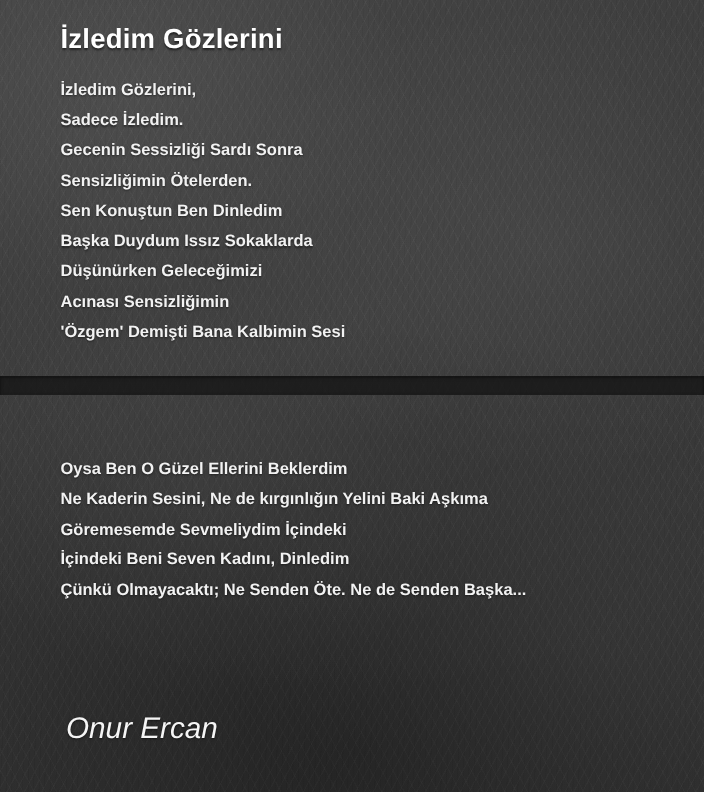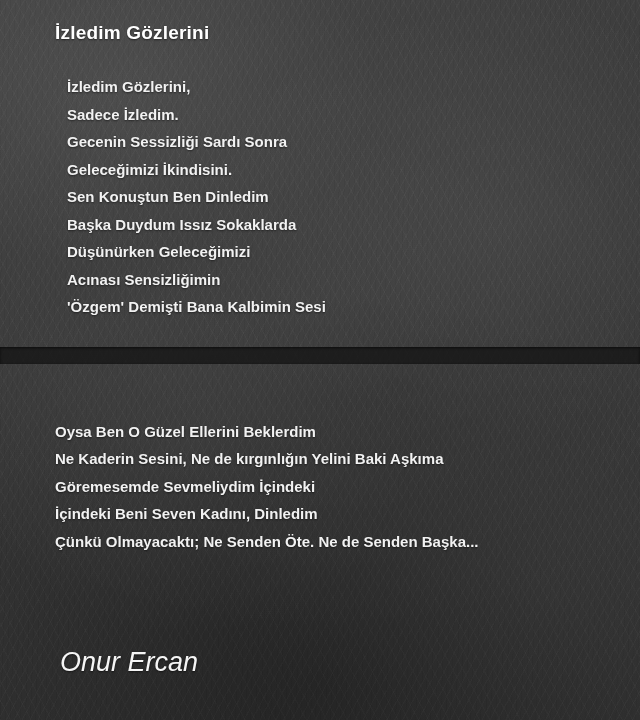--- a/index.html
+++ b/index.html
@@ -41,28 +41,28 @@
   .section {
     position: relative;
     z-index: 2;
   }
   #top-section {
     padding: 14px 0 0 0;
   }
   #poem-title {
     margin: 0;
     padding: 8px 0 0 55px;
-    font-size: 19px;
+    font-size: 25px;
     font-weight: bold;
     color: #ffffff;
     letter-spacing: 0.2px;
     text-shadow: 0 1px 2px rgba(0,0,0,0.55);
   }
   #stanza-one {
-    margin: 12px;
+    margin: 0;
     padding: 17px 0 0 0;
     list-style: none;
   }
   #stanza-one li {
     padding: 0 0 0 55px;
     font-size: 15px;
     font-weight: bold;
     line-height: 27.5px;
     color: #f2f2f2;
     text-shadow: 0 1px 2px rgba(0,0,0,0.5);
@@ -106,21 +106,21 @@
 
 <div id="poem-card">
 
   <div class="section" id="top-section">
     <h1 id="poem-title">İzledim Gözlerini</h1>
 
     <ul id="stanza-one">
       <li>İzledim Gözlerini,</li>
       <li>Sadece İzledim.</li>
       <li>Gecenin Sessizliği Sardı Sonra</li>
-      <li>Geleceğimizi İkindisini.</li>
+      <li>Sensizliğimin Ötelerden.</li>
       <li>Sen Konuştun Ben Dinledim</li>
       <li>Başka Duydum Issız Sokaklarda</li>
       <li>Düşünürken Geleceğimizi</li>
       <li>Acınası Sensizliğimin</li>
       <li>'Özgem' Demişti Bana Kalbimin Sesi</li>
     </ul>
   </div>
 
   <div id="divider"></div>
 

